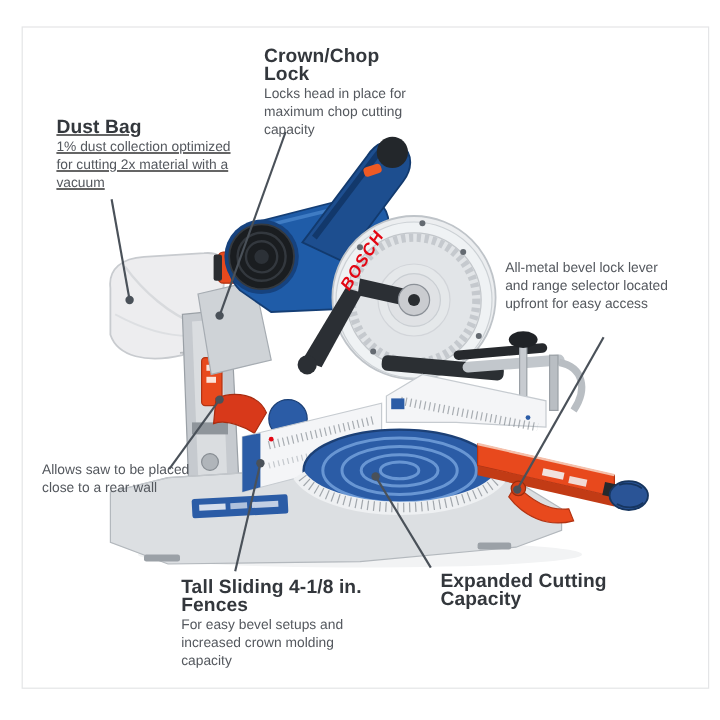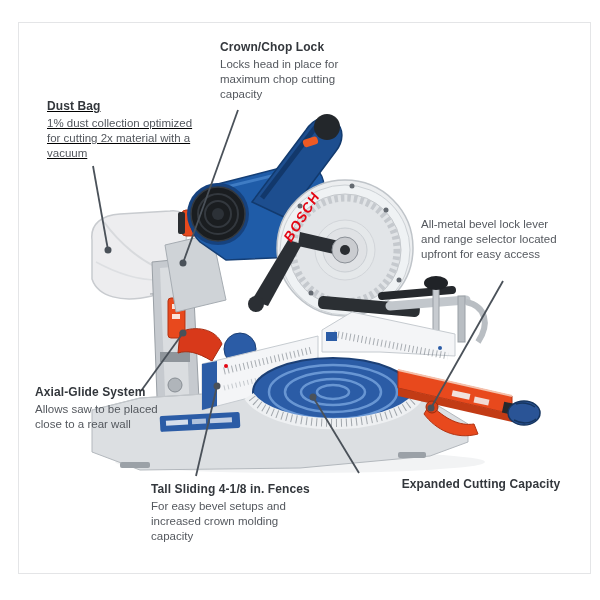--- a/index.html
+++ b/index.html
@@ -7,21 +7,21 @@
     position:relative;width:600px;height:600px;background:#ffffff;overflow:hidden;
     font-family:"Liberation Sans", sans-serif;
   }
   .frame{
     position:absolute;left:18px;top:22px;width:573px;height:552px;
     border:1px solid #e4e5e7;box-sizing:border-box;pointer-events:none;
   }
   .art{position:absolute;left:0;top:0;width:600px;height:600px;}
   .callout{position:absolute;}
   .callout h3{
-    margin:0 0 2px 0;font-size:12px;font-weight:700;color:#33373c;
+    margin:0 0 2px 0;font-size:16px;font-weight:700;color:#33373c;
     letter-spacing:.1px;line-height:15px;
   }
   .callout p{
     margin:0;font-size:11.5px;color:#54585e;line-height:15px;white-space:pre-line;
   }
 </style>
 </head>
 <body>
 
 <div class="stage">
@@ -215,28 +215,27 @@
 vacuum</p>
   </div>
 
   <div class="callout" style="left:421px;top:217px;width:170px;">
     <p>All-metal bevel lock lever
 and range selector located
 upfront for easy access</p>
   </div>
 
   <div class="callout" style="left:35px;top:385px;width:150px;">
-    <h3>Axial-Glide System</h3>
     <p>Allows saw to be placed
 close to a rear wall</p>
   </div>
 
   <div class="callout" style="left:151px;top:482px;width:185px;">
     <h3>Tall Sliding 4-1/8 in. Fences</h3>
     <p>For easy bevel setups and
 increased crown molding
 capacity</p>
   </div>
 
-  <div class="callout" style="left:381px;top:477px;width:200px;text-align:center;">
+  <div class="callout" style="left:367px;top:477px;width:200px;">
     <h3>Expanded Cutting Capacity</h3>
   </div>
 </div>
 
 </body></html>

